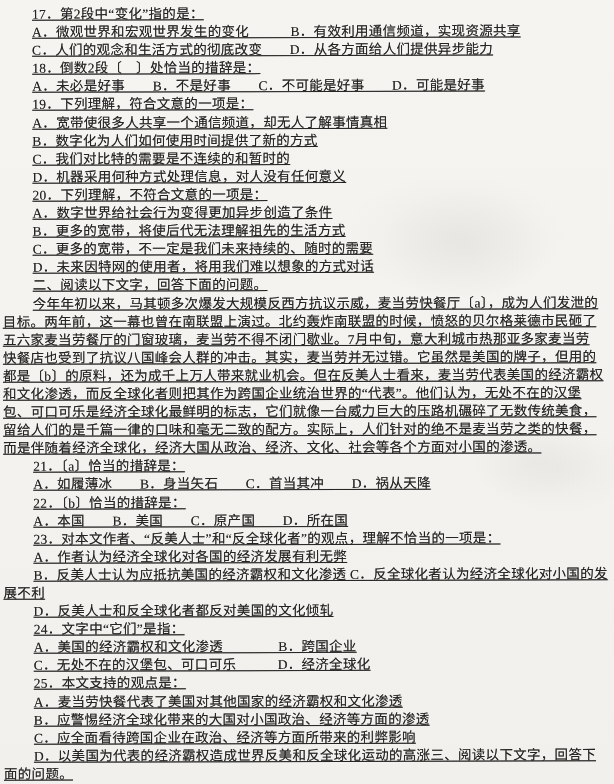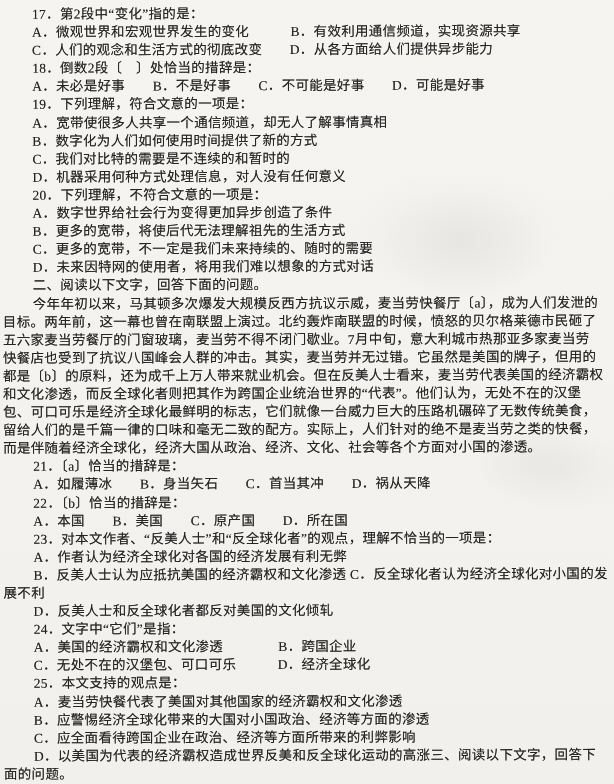--- a/index.html
+++ b/index.html
@@ -17,20 +17,21 @@
   }
   .page {
     position: relative;
     width: 614px;
     height: 784px;
     background:
       radial-gradient(ellipse 160px 90px at 455px 235px, rgba(120,120,115,0.06), rgba(0,0,0,0) 70%),
       radial-gradient(ellipse 120px 60px at 560px 470px, rgba(120,120,115,0.05), rgba(0,0,0,0) 70%),
       linear-gradient(180deg, #f5f4f1 0%, #f3f2ef 55%, #f1f0ec 100%);
     overflow: hidden;
+    text-decoration: underline;
   }
   .doc {
     position: relative;
     padding: 5px 2px 0 2px;
     transform: rotate(-0.15deg);
   }
   .line {
     font-size: 13.5px;
     line-height: 18.1px;
     height: 18.1px;

